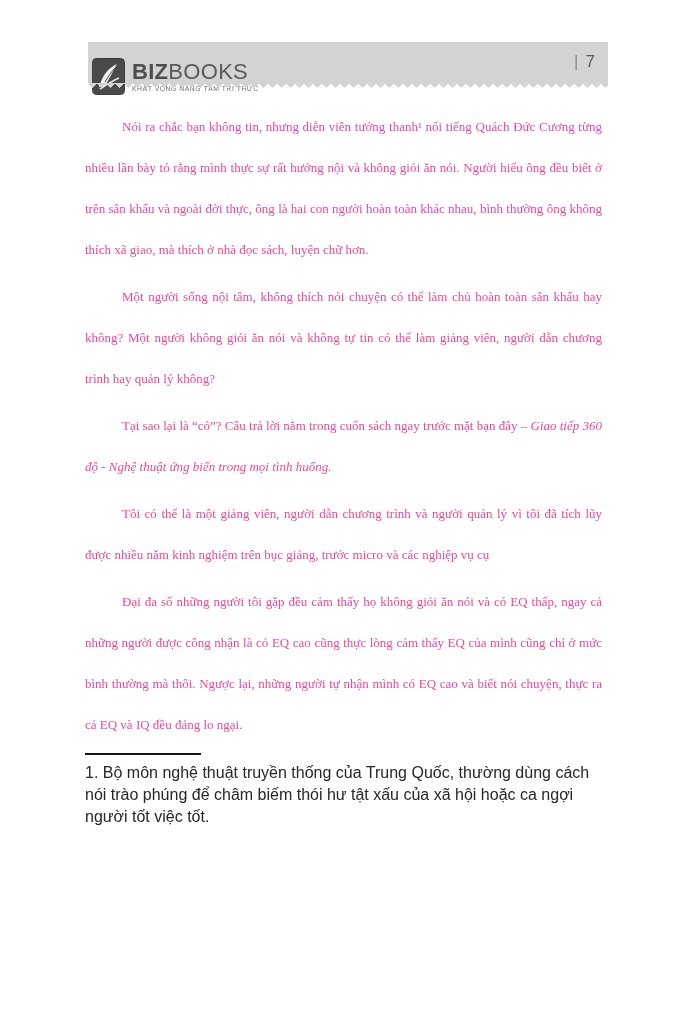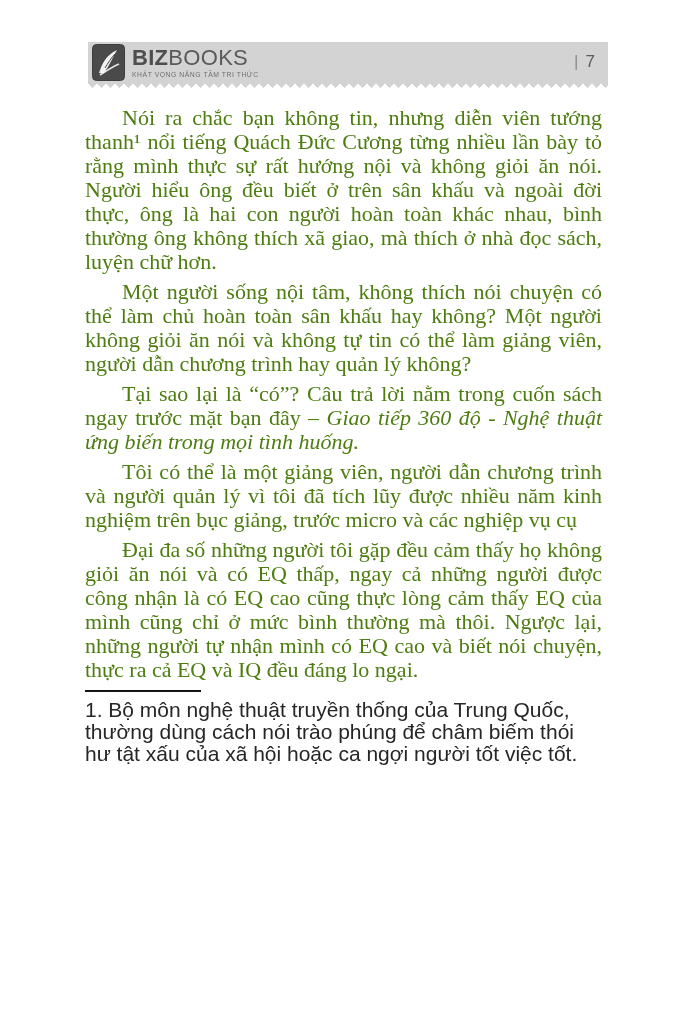--- a/index.html
+++ b/index.html
@@ -26,21 +26,21 @@
   .header-bar .zigzag {
     position: absolute;
     left: 0; right: 0; top: 100%;
     height: 5px;
     background: conic-gradient(from -45deg at 50% 100%, #d3d3d3 90deg, transparent 0);
     background-size: 9px 5px;
     background-repeat: repeat-x;
   }
   .brand {
     position: absolute;
-    left: 4px; top: 2px;
+    left: 4px; top: 16px;
     display: flex;
     align-items: center;
     gap: 7px;
     justify-content: center;
   }
   .logo-icon { display: block; line-height: 0; }
   .brand-text { display: flex; flex-direction: column; }
   .brand-name {
     font-family: "Liberation Sans", "DejaVu Sans", sans-serif;
     font-size: 22px;
@@ -72,38 +72,38 @@
   }
 
   
   .content {
     position: absolute;
     left: 85px; top: 106px;
     width: 517px;
   }
   .content p {
     margin: 0 0 6px 0;
-    font-size: 22px;
-    line-height: 24px;
+    font-size: 13px;
+    line-height: 41px;
     text-indent: 37px;
     text-align: justify;
-    color: #4d7c0f;
+    color: #ec4899;
   }
   .book-title { font-style: italic; }
 
   
   .footnote { margin-top: 8px; }
   .footnote-rule {
     width: 116px; height: 2px;
     background: #141414;
     margin: 0 0 7px 0;
   }
   .footnote-text {
     font-family: "Liberation Sans", "DejaVu Sans", sans-serif;
-    font-size: 21px;
+    font-size: 16px;
     line-height: 22px;
     color: #262626;
   }
 </style>
 </head>
 <body>
 
 <div class="page">
 
   <div class="header-bar">

